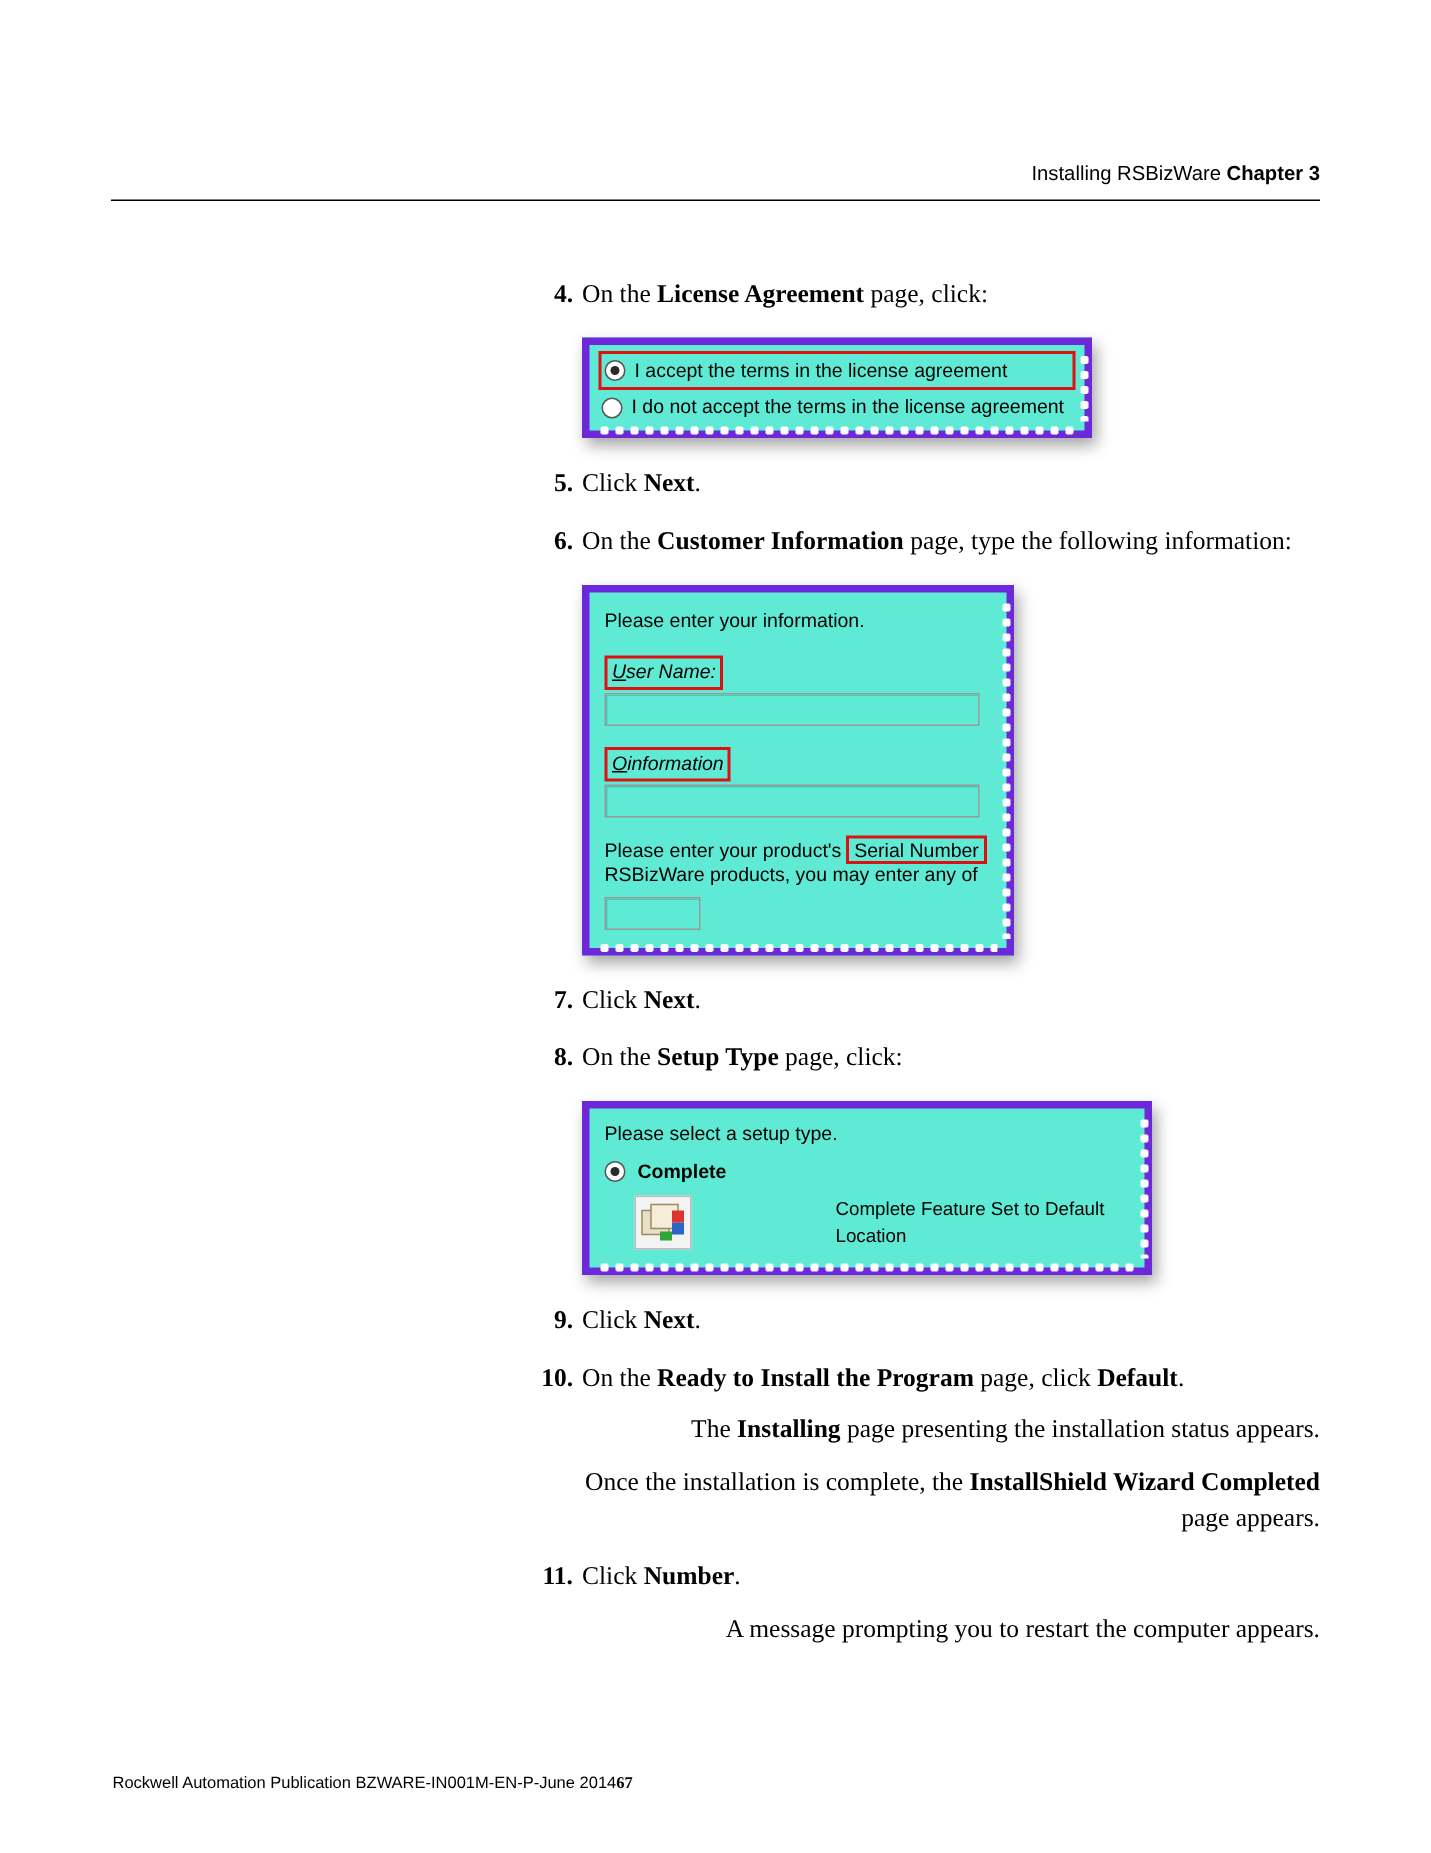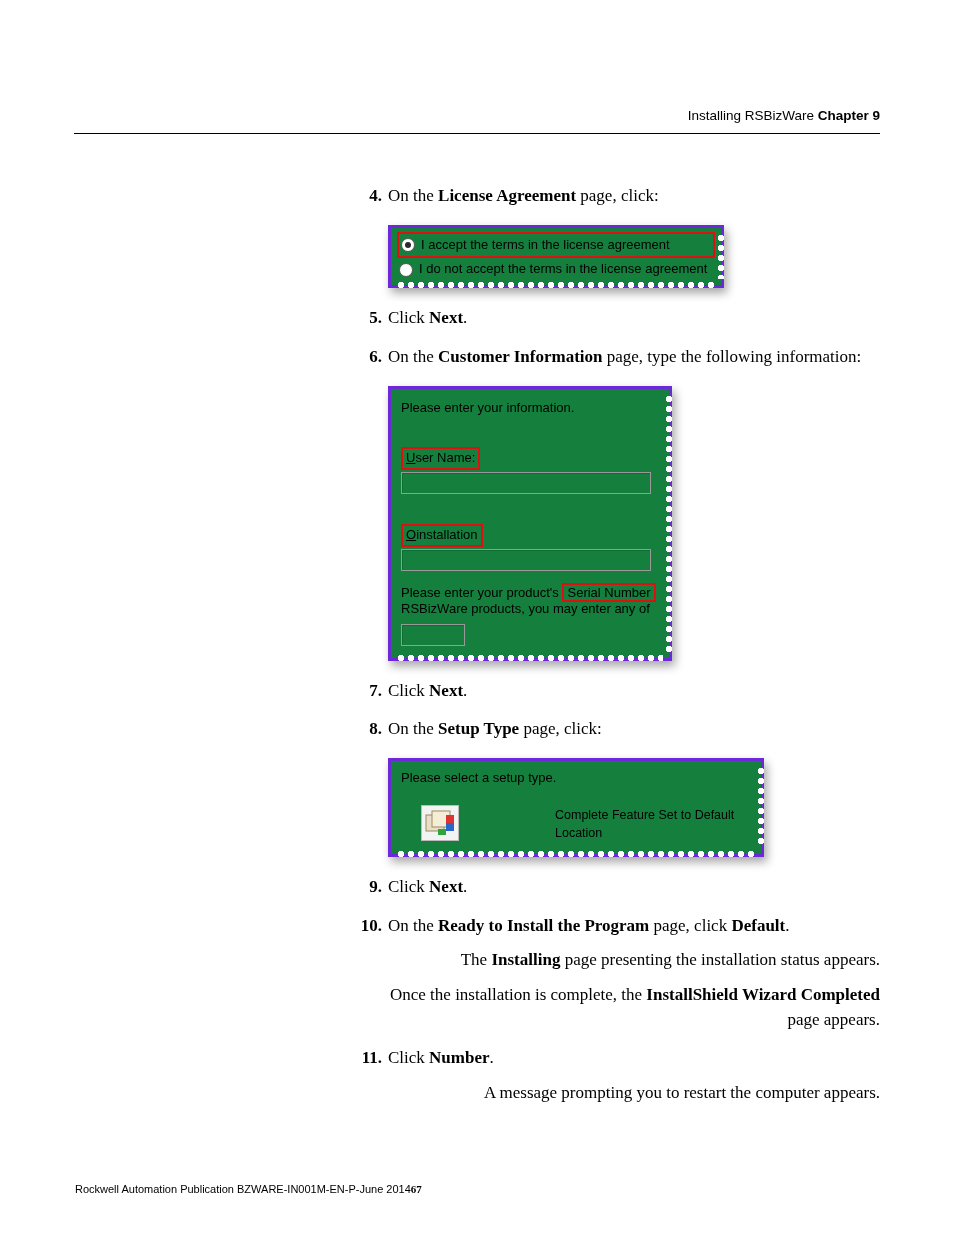--- a/index.html
+++ b/index.html
@@ -47,22 +47,22 @@
     top: 0;
     font-weight: 700;
     width: 28px;
     text-align: right;
   }
   .b { font-weight: 700; }
   .figwrap { margin: 16px 0 18px 0; }
 
   
   .torn {
-    background: #15803d;
-    border: 3px solid #6d28d9;
+    background: #5eead4;
+    border: 5px solid #6d28d9;
     position: relative;
     filter: drop-shadow(3px 5px 5px rgba(0,0,0,.35));
     font-family: Tahoma, Arial, sans-serif;
     font-size: 13px;
     padding: 6px 8px;
   }
   .torn::after {
     content: "";
     position: absolute;
     right: -4px; top: 6px; bottom: 6px; width: 8px;
@@ -85,21 +85,21 @@
   .radio {
     width:12px; height:12px; border:1px solid #555; border-radius:50%;
     display:inline-flex; align-items:center; justify-content:center;
     background:#fff; flex:0 0 auto;
   }
   .radio.on::after{ content:""; width:6px; height:6px; border-radius:50%; background:#2a2a2a; display:block; }
   .hl-red { border:2px solid #d11; padding:0 3px; }
 
   
   .fig-cust { width: 258px; display:inline-block; padding:10px 10px 12px 10px; }
-  .fig-cust .lbl { display:inline-block; margin-top:20px; text-decoration: underline; text-decoration-color: transparent; }
+  .fig-cust .lbl { display:inline-block; margin-top:4px; text-decoration: underline; text-decoration-color: transparent; font-style: italic; }
   .fig-cust .lbl .u { text-decoration: underline; }
   .fig-cust .txt {
     display:block; width: 96%; height:20px; border:1px solid #999; margin-top:2px;
     box-shadow: inset 1px 1px 0 rgba(0,0,0,.15);
   }
   .fig-cust .txt.short { width: 56px; }
   .fig-cust .gap { height:10px; }
   .fig-cust .note { margin-top:14px; line-height:1.25; }
 
   
@@ -124,21 +124,21 @@
     font-size: 11px;
   }
   .footer .pg { font-weight:700;font-family:Liberation Serif, serif; }
 </style>
 </head>
 <body>
 
 <div class="page">
   <div class="running-head">
     <span class="light">Installing RSBizWare</span>
-    <span class="bold">Chapter 9</span>
+    <span class="bold">Chapter 3</span>
   </div>
 
   <div class="content">
     <ol class="steps">
 
       <li>
         <span class="num">4.</span>
         <span>
           <span>On the </span><span class="b">License Agreement</span><span> page, click:</span>
         </span>
@@ -168,21 +168,21 @@
         <span>
           <span>On the </span><span class="b">Customer Information</span><span> page, type the following information:</span>
         </span>
         <div class="figwrap">
           <div class="torn bottom fig-cust">
             <div>Please enter your information.</div>
             <div class="gap"></div>
             <span class="lbl hl-red"><span class="u">U</span><span>ser Name:</span></span>
             <div class="txt"></div>
             <div class="gap"></div>
-            <span class="lbl hl-red"><span class="u">O</span><span>installation</span></span>
+            <span class="lbl hl-red"><span class="u">O</span><span>information</span></span>
             <div class="txt"></div>
             <div class="note">
               <span>Please enter your product's</span>
               <span class="hl-red">Serial Number</span><br>
               <span>RSBizWare products, you may enter any of</span>
             </div>
             <div class="txt short hl-red" style="margin-top:6px"></div>
           </div>
         </div>
       </li>
@@ -195,21 +195,25 @@
       </li>
 
       <li>
         <span class="num">8.</span>
         <span>
           <span>On the </span><span class="b">Setup Type</span><span> page, click:</span>
         </span>
         <div class="figwrap">
           <div class="torn bottom fig-setup">
             <div>Please select a setup type.</div>
-            <div style="display:flex; align-items:center;margin-top:12px;">
+            <div class="row2">
+              <span class="radio on"></span>
+              <span class="clabel">Complete</span>
+            </div>
+            <div style="display:flex; align-items:flex-end;">
               <span class="iconbox">
                 <svg viewBox="0 0 36 28">
                   <rect x="4" y="6" width="18" height="16" fill="#e8dfc8" stroke="#9a8b5e"></rect>
                   <rect x="10" y="2" width="18" height="16" fill="#f4eed8" stroke="#9a8b5e"></rect>
                   <rect x="24" y="14" width="8" height="8" fill="#2a65c9"></rect>
                   <rect x="24" y="6" width="8" height="8" fill="#d33"></rect>
                   <rect x="16" y="20" width="8" height="6" fill="#2fa43a"></rect>
                 </svg>
               </span>
               <div class="desc">Complete Feature Set to Default Location</div>

